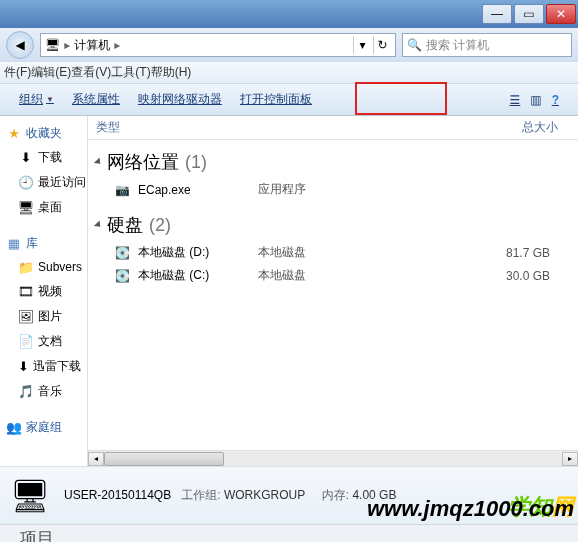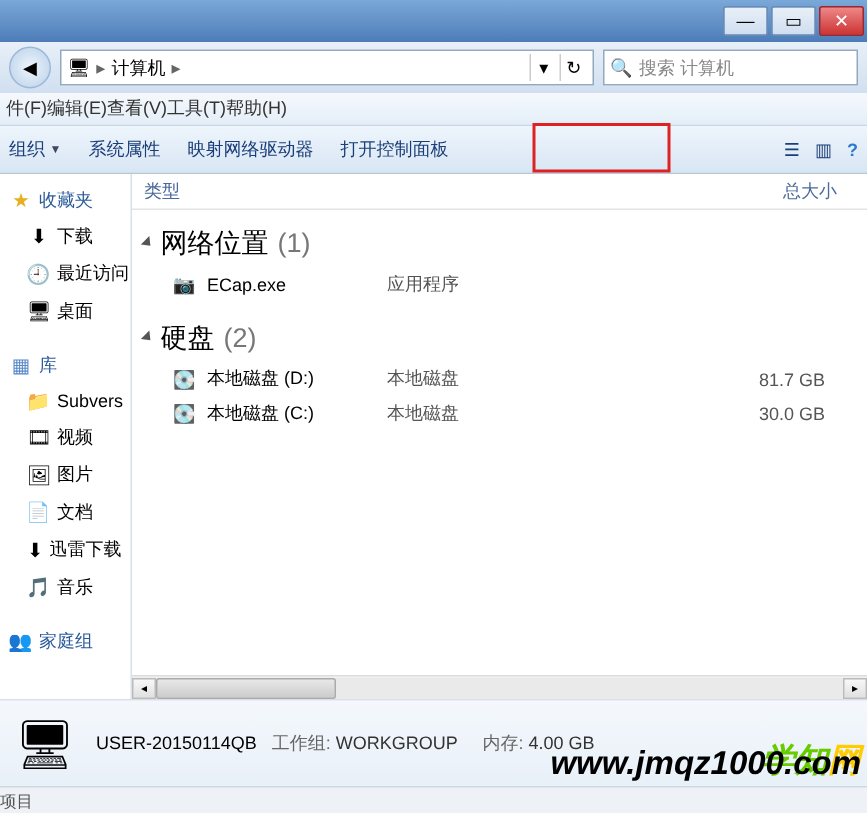--- a/index.html
+++ b/index.html
@@ -14,21 +14,21 @@
 .addrbox { flex: 1; height: 24px; background: #fff; border: 1px solid #94a8c0; display: flex; align-items: center; padding: 0 4px; }
 .addrbox .sep { color: #666; padding: 0 4px; }
 .addrbox .spacer { flex: 1; }
 .addrbox .addr-btn { width: 18px; height: 18px; display: flex; align-items: center; justify-content: center; border-left: 1px solid #ccc; margin-left: 2px; }
 .searchbox { width: 170px; height: 24px; background: #fff; border: 1px solid #94a8c0; display: flex; align-items: center; padding: 0 4px; color: #888; }
 .searchbox .sicn { margin-right: 4px; }
 
 .menubar { height: 22px; background: linear-gradient(#f5f9fd,#e4eef8); border-bottom: 1px solid #c8d8e8; display: flex; align-items: center; padding: 0 4px; }
 .menubar span { color: #333; }
 
-.toolbar { height: 32px; background: linear-gradient(#eef5fc,#d8e6f4); border-bottom: 1px solid #b8c8d8; display: flex; align-items: center; padding: 0 6px; gap: 18px; color: #1a3e78; position: relative; }
+.toolbar { height: 32px; background: linear-gradient(#eef5fc,#d8e6f4); border-bottom: 1px solid #b8c8d8; display: flex; align-items: center; padding: 0 19px; gap: 18px; color: #1a3e78; position: relative; text-decoration: underline; }
 .toolbar .tool { display: flex; align-items: center; gap: 3px; }
 .toolbar .right { margin-left: auto; display: flex; gap: 10px; align-items: center; }
 .toolbar .tri { font-size: 8px; color: #446; }
 .toolbar .highlight { position: absolute; border: 2px solid #d22; pointer-events: none; }
 
 .mainrow { display: flex; height: 350px; }
 .sidebar { width: 88px; border-right: 1px solid #d8e0e8; padding: 6px 4px; overflow: hidden; }
 .side-group { margin-bottom: 12px; }
 .side-head { display: flex; align-items: center; gap: 4px; padding: 3px 2px; color: #2a5a9a; font-weight: 400; }
 .side-item { display: flex; align-items: center; gap: 4px; padding: 4px 2px 4px 14px; white-space: nowrap; }
@@ -50,21 +50,21 @@
 .hscroll { height: 16px; background: #f0f0f0; border-top: 1px solid #ddd; display: flex; align-items: center; }
 .hscroll .arrow { width: 16px; height: 14px; background: linear-gradient(#f8f8f8,#e0e0e0); border: 1px solid #bbb; display: flex; align-items: center; justify-content: center; font-size: 8px; }
 .hscroll .track { flex: 1; height: 14px; background: #eaeaea; position: relative; }
 .hscroll .thumb { position: absolute; left: 0; width: 120px; height: 100%; background: linear-gradient(#e8e8e8,#ccc); border: 1px solid #aaa; border-radius: 2px; }
 
 .details { height: 58px; border-top: 1px solid #d8e0e8; background: linear-gradient(#f4f8fc,#e8f0f8); display: flex; align-items: center; padding: 6px 8px; gap: 12px; }
 .details .pc-icon { width: 44px; height: 40px; display: flex; align-items: center; justify-content: center; font-size: 32px; }
 .details .info { font-size: 12px; line-height: 17px; color: #333; }
 .details .lbl { color: #666; }
 
-.statusbar { height: 18px; background: #eef2f6; border-top: 1px solid #d0d8e0; padding: 2px 0; font-size: 11px; color: #555; }
+.statusbar { height: 18px; background: #eef2f6; border-top: 1px solid #d0d8e0; padding: 2px 20px; font-size: 17px; color: #555; }
 
 .watermark { position: absolute; right: 4px; bottom: 20px; font-size: 22px; font-weight: bold; font-style: italic; pointer-events: none; }
 .watermark .g { color: #6c0; }
 .watermark .y { color: #fc0; }
 </style>
 </head>
 <body>
 
 <div class="titlebar">
   <div class="tbtn">—</div>

